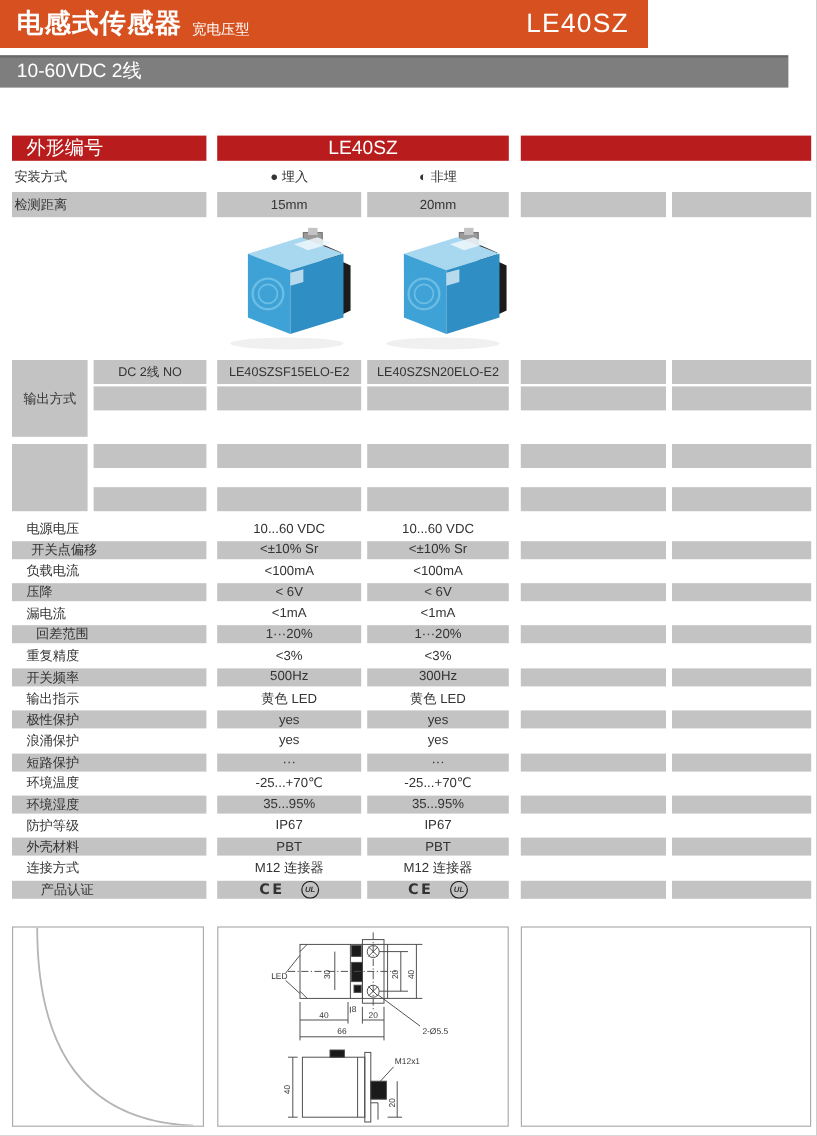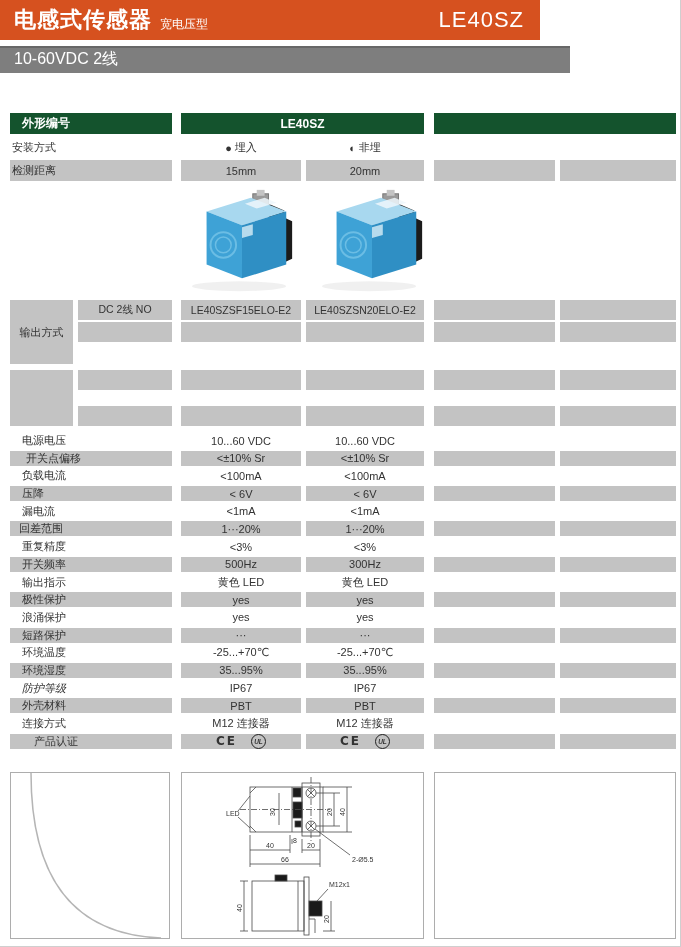--- a/index.html
+++ b/index.html
@@ -7,37 +7,37 @@
     position:relative;width:681px;height:947px;background:#fff;overflow:hidden;
     font-family:"Liberation Sans","DejaVu Sans",sans-serif;color:#333;
     border-right:1px solid #cfcfcf;border-bottom:1px solid #cfcfcf;box-sizing:border-box;
   }
   
   .orange-bar{position:absolute;left:0;top:0;width:540px;height:40px;background:#d6511f;
     display:flex;align-items:center;padding:0 16px 0 14px;box-sizing:border-box;}
   .title-cn{font-size:22px;font-weight:bold;color:#fff;letter-spacing:1px;}
   .title-sub{font-size:12px;color:#fff;margin-left:8px;margin-top:8px;}
   .title-model{margin-left:auto;font-size:22px;color:#fff;font-weight:400;letter-spacing:1px;}
-  .vdc-bar{position:absolute;left:0;top:46px;width:570px;height:27px;background:#7e7e7e;
+  .vdc-bar{position:absolute;left:0;top:46px;width:657px;height:27px;background:#7e7e7e;
     box-shadow:inset 0 2px 0 rgba(0,0,0,.18);
     display:flex;align-items:center;padding-left:14px;box-sizing:border-box;}
   .vdc-bar span{color:#fff;font-size:16px;}
   
   .content{position:absolute;left:10px;top:113px;width:666px;}
   .trow{display:flex;align-items:stretch;}
   .cell{box-sizing:border-box;font-size:11px;color:#333;display:flex;align-items:center;justify-content:center;overflow:hidden;white-space:nowrap;}
   .cB{width:94px;margin-left:5px;}
   .cC{width:120px;margin-left:9px;}
   .cD{width:118px;margin-left:5px;}
   .cE{width:121px;margin-left:10px;}
   .cF{width:116px;margin-left:5px;}
   .cAB{width:162px;}
   .cCD{width:243px;margin-left:9px;}
   .cEF{width:242px;margin-left:10px;}
-  .dark{background:#14532d;color:#fff;font-weight:bold;font-size:12px;}
+  .dark{background:#b91c1c;color:#fff;font-weight:normal;font-size:16px;}
   .gray{background:#c3c3c3;}
   .left{justify-content:flex-start;padding-left:12px;}
   .h21{height:21px;}
   .mb2{margin-bottom:2px;} .mb3{margin-bottom:3px;} .mb5{margin-bottom:5px;} .mb6{margin-bottom:6px;}
   
   .imgrow{position:relative;height:119px;}
   .sensor{position:absolute;top:6px;width:118px;height:108px;}
   .sensor.s1{left:172px;} .sensor.s2{left:302px;}
   
   .outblock{display:flex;}
@@ -213,21 +213,21 @@
           <div class="cell cF"></div>
         </div>
         <div class="prow">
           <div class="cell cAB" style="justify-content: flex-start; padding-left: 12px;">漏电流</div>
           <div class="cell cC">&lt;1mA</div>
           <div class="cell cD">&lt;1mA</div>
           <div class="cell cE"></div>
           <div class="cell cF"></div>
         </div>
         <div class="prow g">
-          <div class="cell cAB" style="justify-content: flex-start; padding-left: 9px;">回差范围</div>
+          <div class="cell cAB" style="justify-content: flex-start; padding-left: 20px;">回差范围</div>
           <div class="cell cC">1···20%</div>
           <div class="cell cD">1···20%</div>
           <div class="cell cE"></div>
           <div class="cell cF"></div>
         </div>
         <div class="prow">
           <div class="cell cAB" style="justify-content: flex-start; padding-left: 12px;">重复精度</div>
           <div class="cell cC">&lt;3%</div>
           <div class="cell cD">&lt;3%</div>
           <div class="cell cE"></div>
@@ -276,21 +276,21 @@
           <div class="cell cF"></div>
         </div>
         <div class="prow g">
           <div class="cell cAB" style="justify-content: flex-start; padding-left: 12px;">环境湿度</div>
           <div class="cell cC">35...95%</div>
           <div class="cell cD">35...95%</div>
           <div class="cell cE"></div>
           <div class="cell cF"></div>
         </div>
         <div class="prow">
-          <div class="cell cAB" style="justify-content: flex-start; padding-left: 12px; font-style: italic;">防护等级</div>
+          <div class="cell cAB" style="justify-content: flex-start; padding-left: 12px;">防护等级</div>
           <div class="cell cC">IP67</div>
           <div class="cell cD">IP67</div>
           <div class="cell cE"></div>
           <div class="cell cF"></div>
         </div>
         <div class="prow g">
           <div class="cell cAB" style="justify-content: flex-start; padding-left: 12px;">外壳材料</div>
           <div class="cell cC">PBT</div>
           <div class="cell cD">PBT</div>
           <div class="cell cE"></div>

